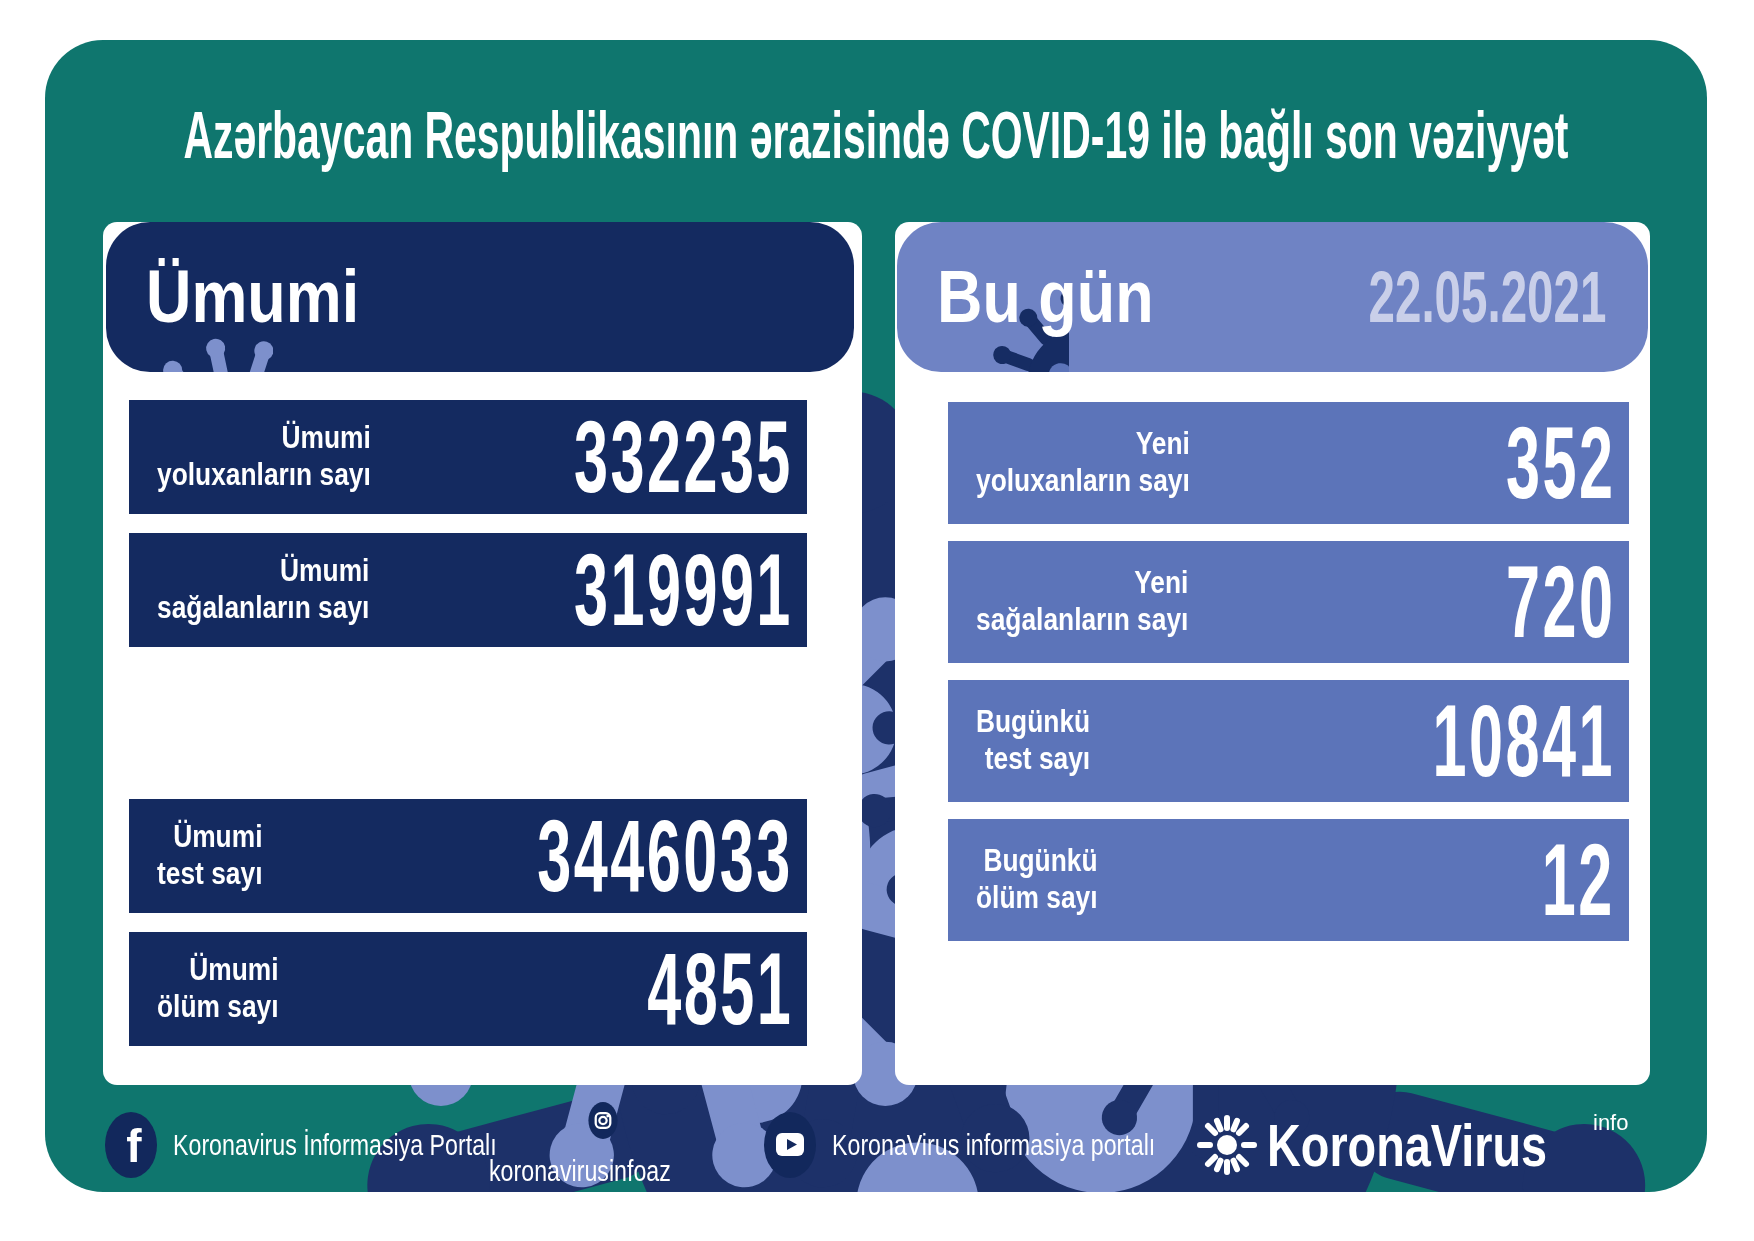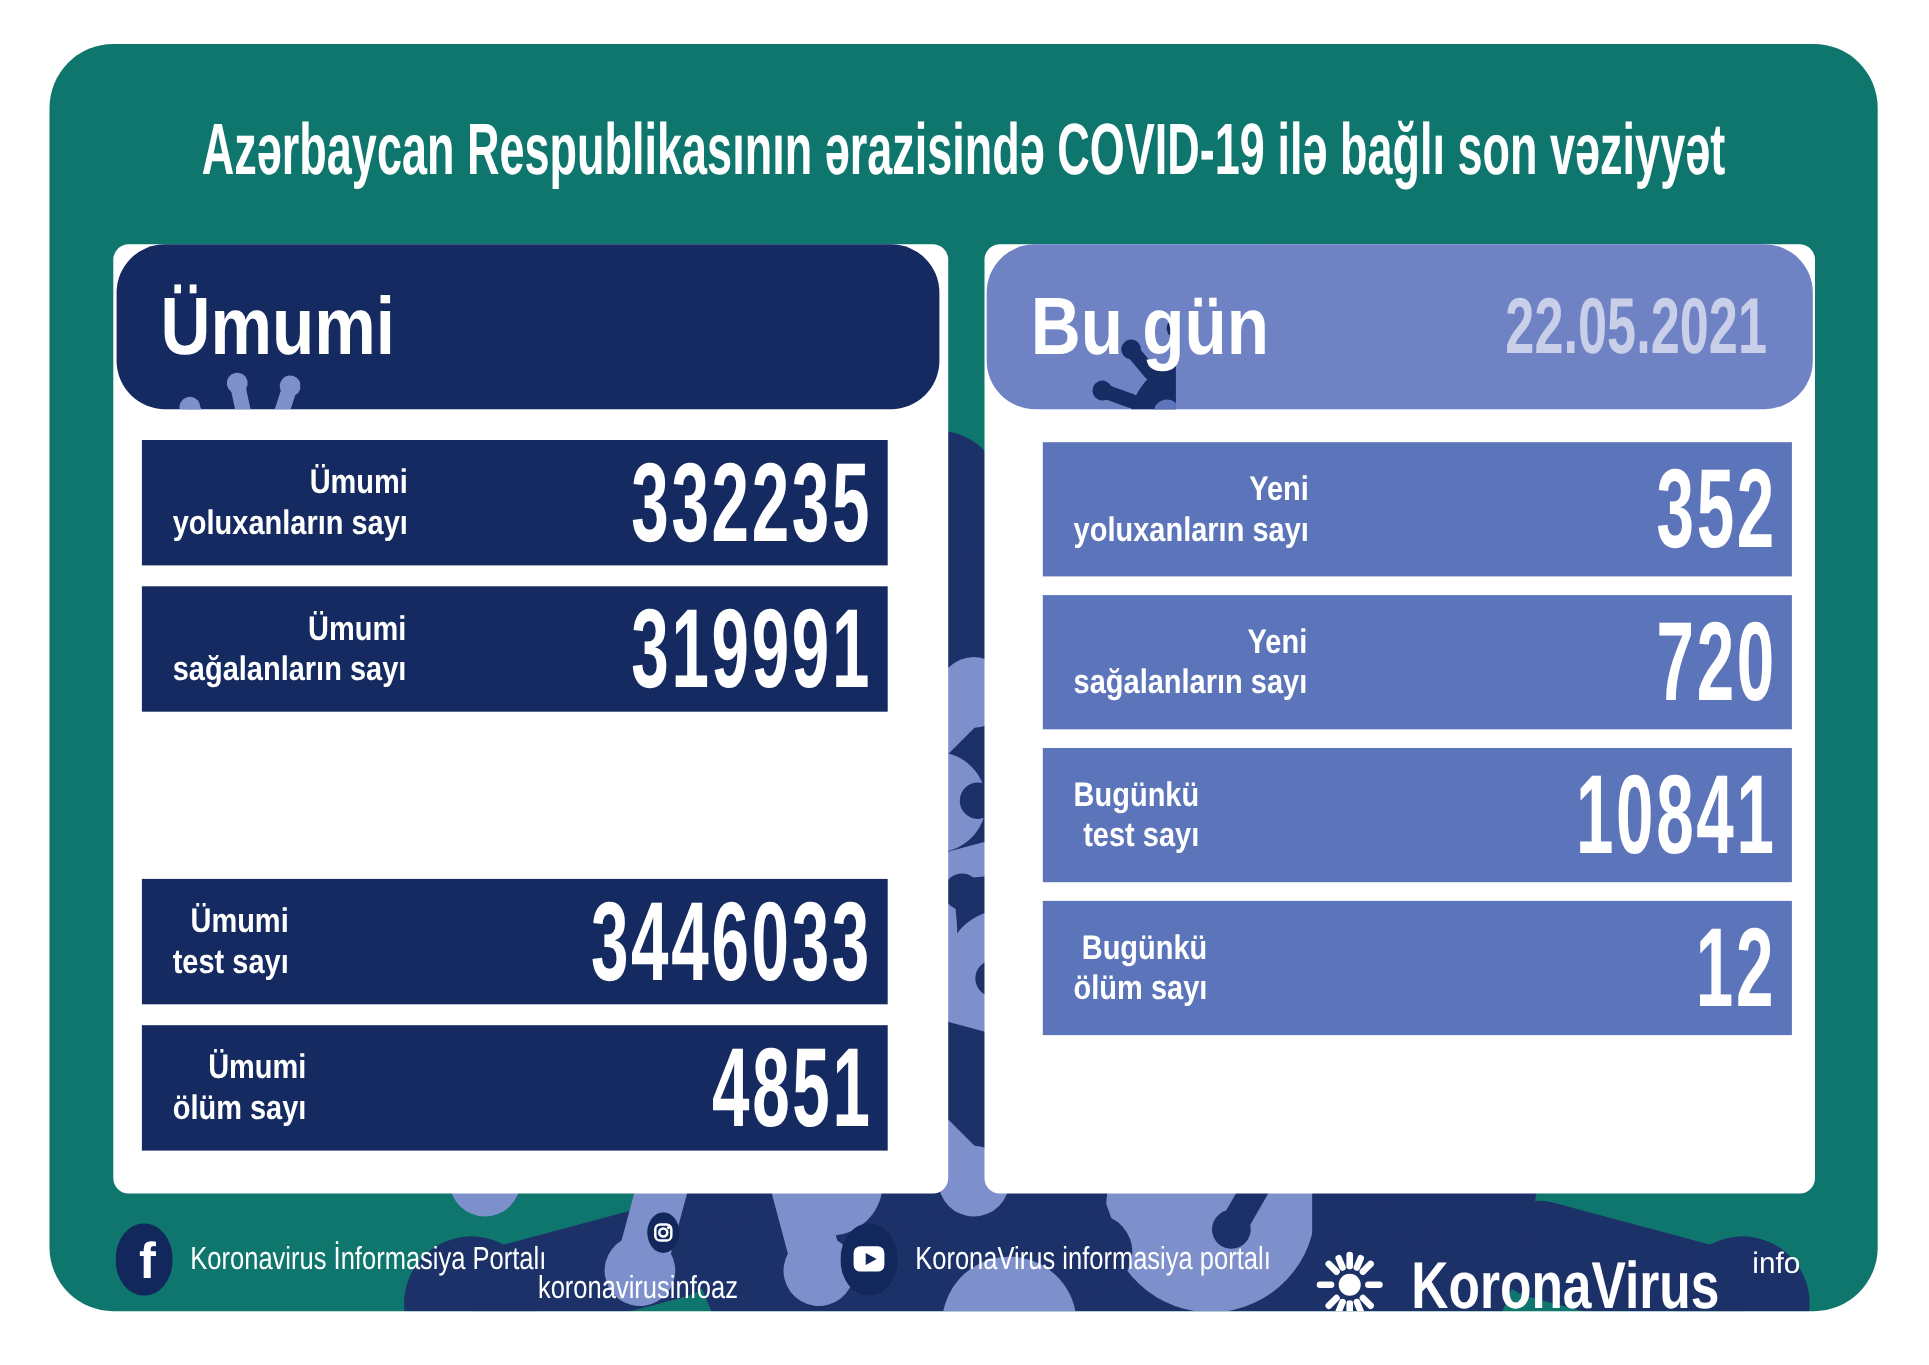--- a/index.html
+++ b/index.html
@@ -37,24 +37,24 @@
   .row-label .l2:empty{display:none;}
   .row-value{position:absolute;right:14px;top:50%;transform:translateY(-50%) scaleX(0.60);
              transform-origin:right center;color:#ffffff;font-weight:bold;font-size:102px;
              letter-spacing:0.04em;white-space:nowrap;}
 
   .footer{position:absolute;left:0;top:1062px;width:1662px;height:86px;z-index:3;}
   .social{position:absolute;top:0;height:86px;display:flex;align-items:center;gap:16px;}
   .f-fb{left:60px;} .f-ig{left:444px;flex-direction:column;} .f-yt{left:719px;}
   .social .label{color:#ffffff;font-size:29px;white-space:nowrap;
                  transform:scaleX(0.80);transform-origin:left center;}
-  .brand{position:absolute;left:1150px;top:0;height:86px;display:flex;align-items:center;gap:24px;margin-top:23px;}
+  .brand{position:absolute;left:1150px;top:0;height:86px;display:flex;align-items:center;gap:8px;}
   .brand-name{font-size:60px;font-weight:bold;color:#ffffff;white-space:nowrap;
               transform:scaleX(0.78);transform-origin:left center;}
-  .brand-sup{position:absolute;left:398px;top:8px;font-size:27px;color:#ffffff;}
+  .brand-sup{position:absolute;left:398px;top:8px;font-size:22px;color:#ffffff;}
 </style>
 </head>
 <body>
 
 <div class="page">
   <div class="canvas">
 
     <svg class="decor" viewBox="0 0 1662 1152" aria-hidden="true">
       <defs>
         <symbol id="virus" viewBox="-100 -100 200 200" overflow="visible">

